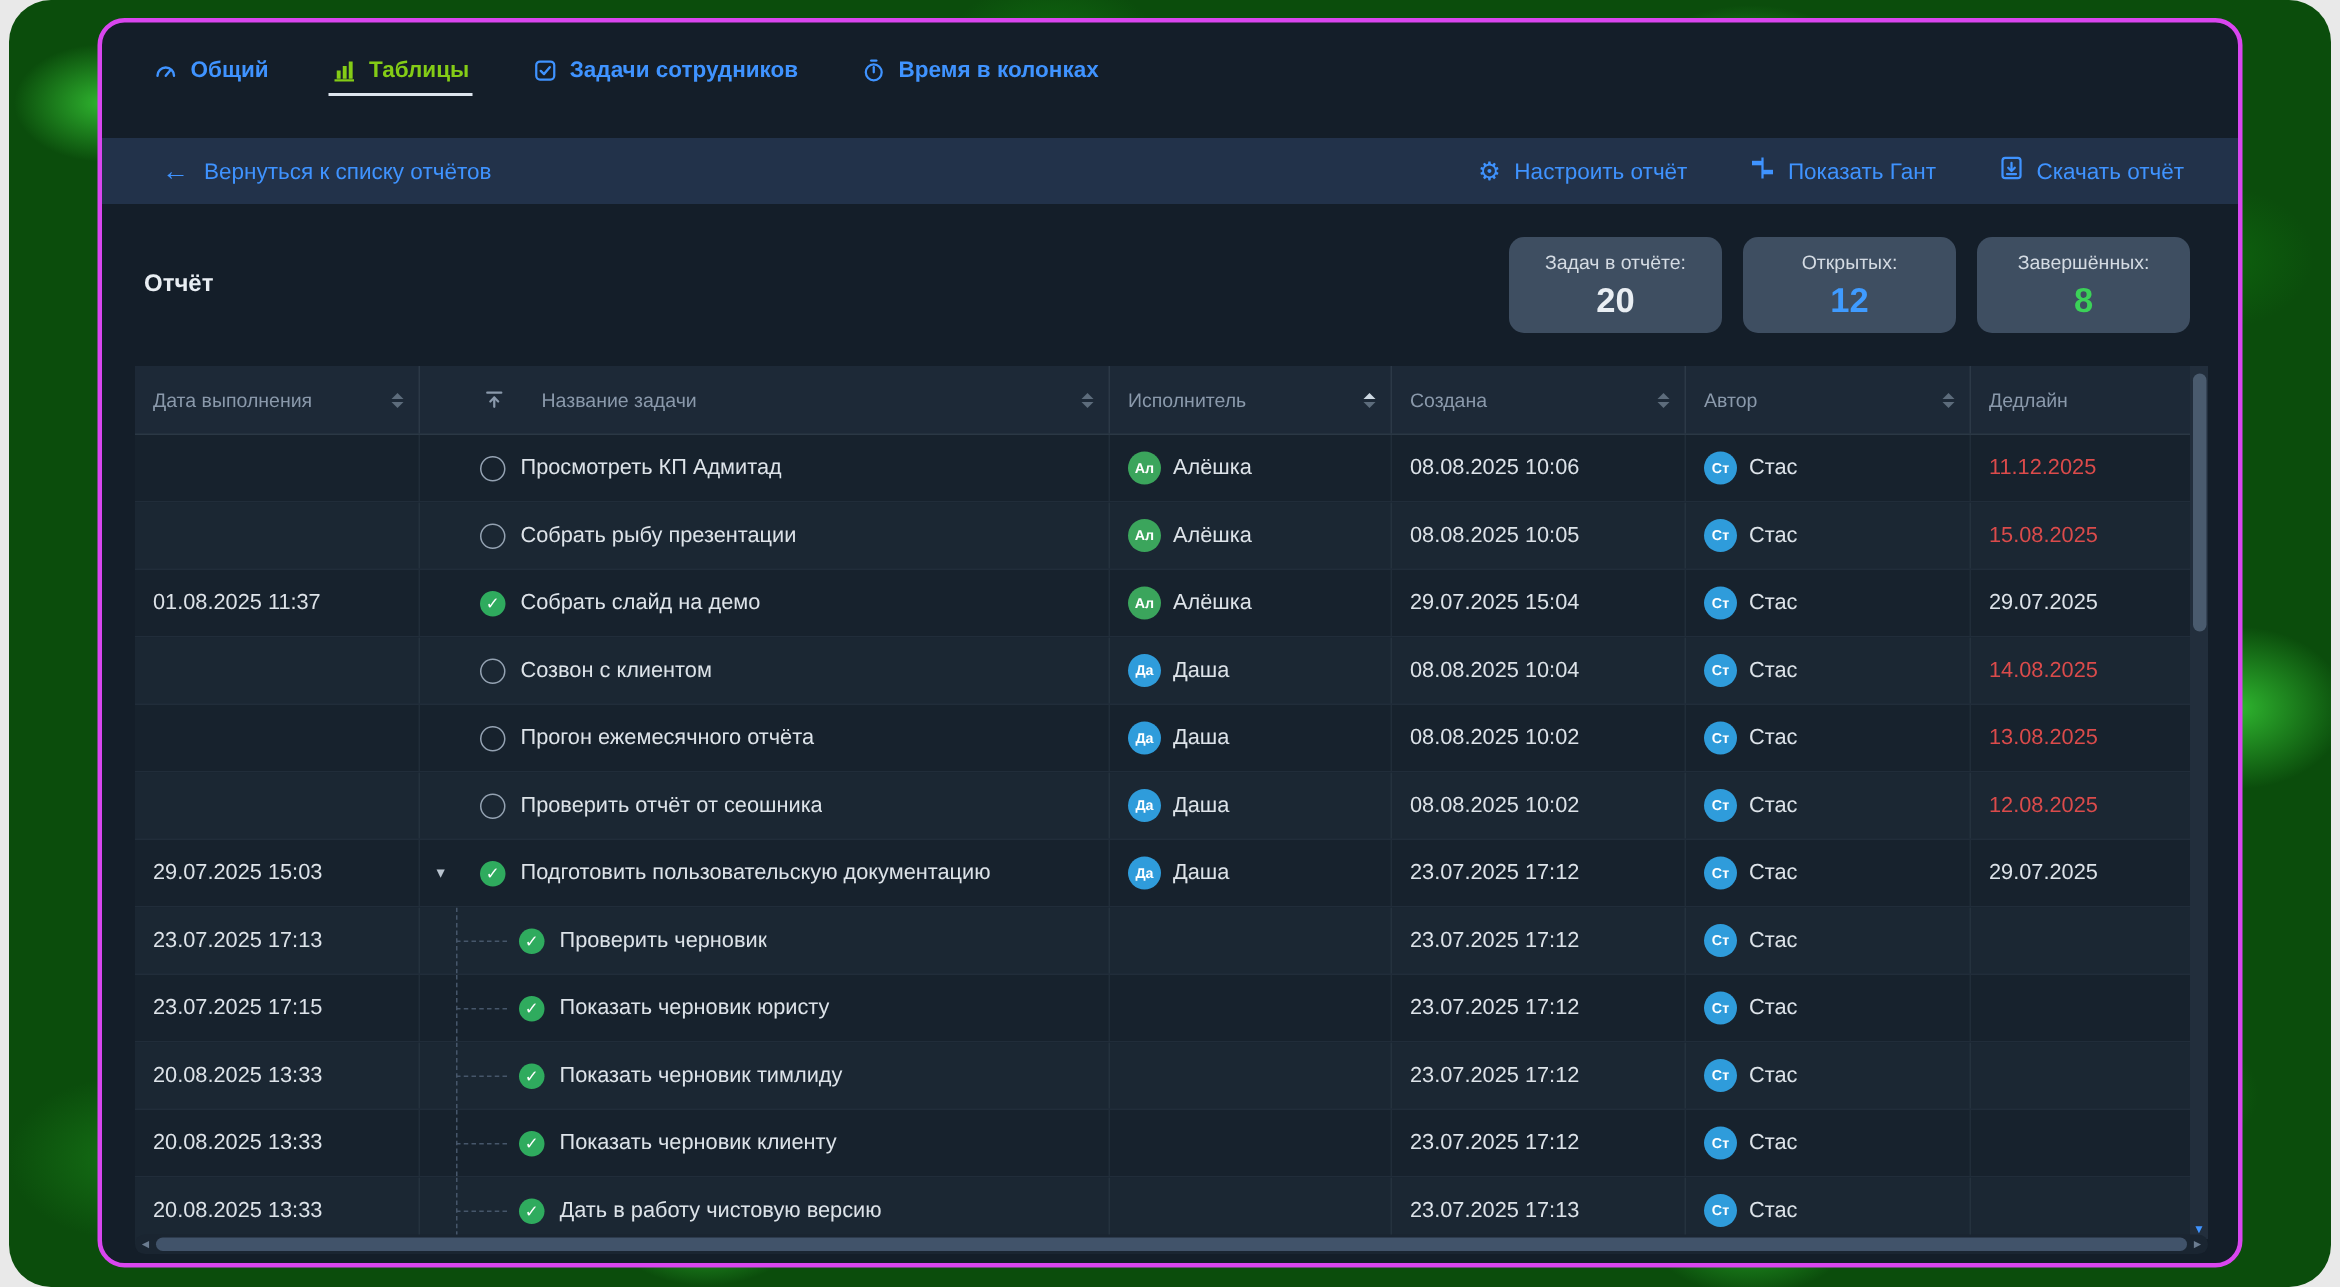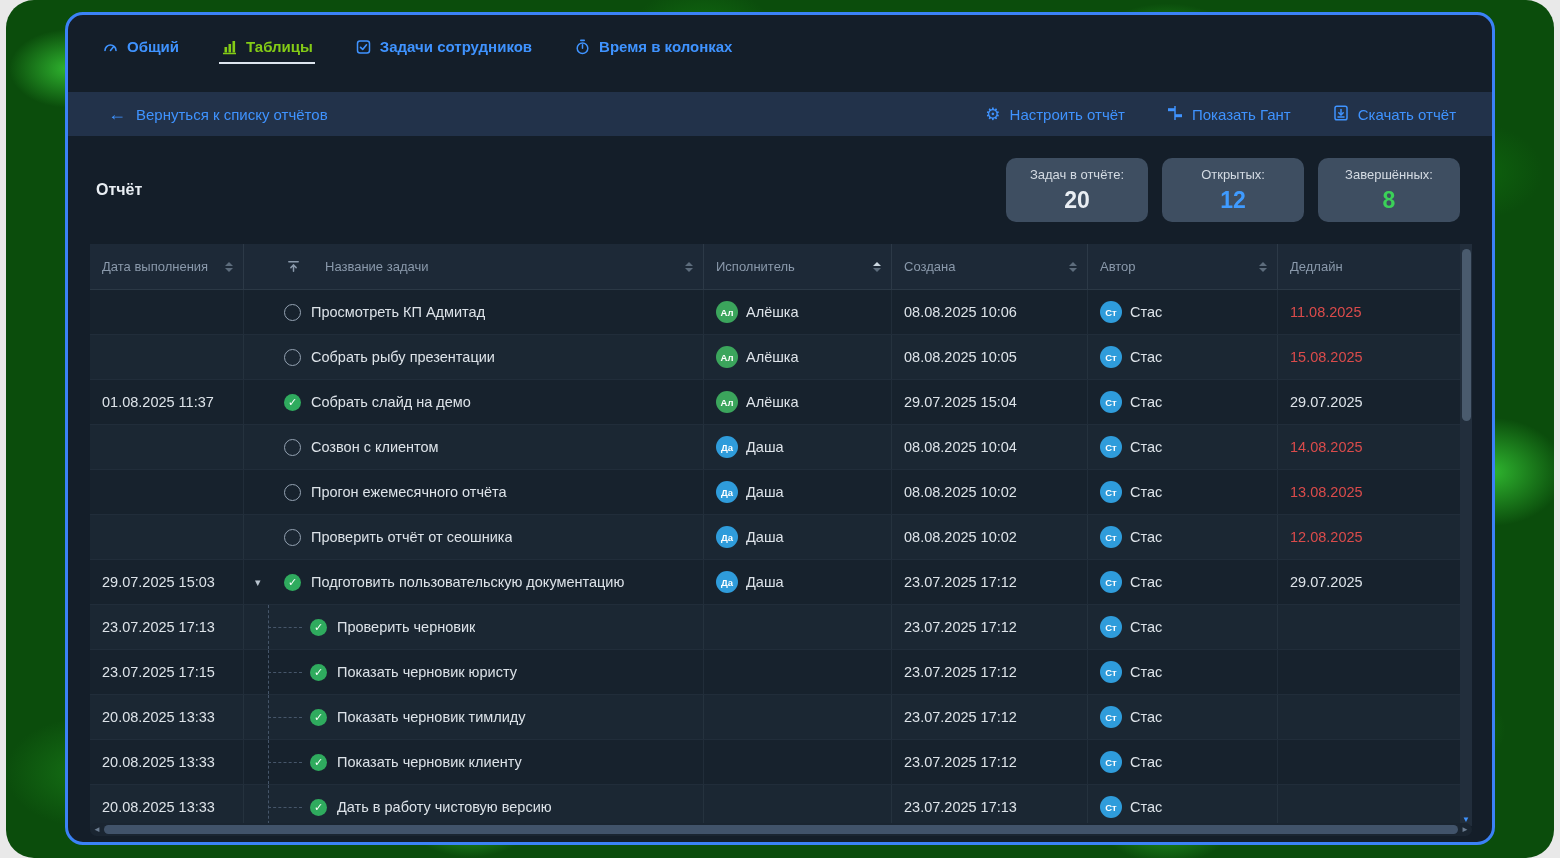--- a/index.html
+++ b/index.html
@@ -18,21 +18,21 @@
       radial-gradient(120px 80px at 75% 95%, #2aae2a, transparent 60%),
       radial-gradient(100px 70px at 93% 85%, #137013, transparent 60%),
       radial-gradient(120px 90px at 96% 55%, #2fb52f, transparent 60%),
       radial-gradient(110px 80px at 95% 20%, #0e630e, transparent 60%),
       radial-gradient(130px 80px at 75% 6%, #28a828, transparent 60%),
       radial-gradient(120px 80px at 45% 4%, #116b11, transparent 60%),
       radial-gradient(100px 60px at 25% 6%, #33bd33, transparent 60%);
   }
 
   .app { position:absolute; left:65px; top:12px; width:1430px; height:833px;
-    background:#141e29; border:3px solid #3b82f6; border-radius:18px; overflow:hidden;
+    background:#141e29; border:3px solid #d946ef; border-radius:18px; overflow:hidden;
     display:flex; flex-direction:column; color:#dfe5ea; }
 
   
   .nav { height:64px; display:flex; align-items:center; padding:0 32px; gap:38px; flex:0 0 auto; }
   .tab { display:flex; align-items:center; gap:8px; color:#3f93ff; font-size:15px; font-weight:600;
     padding:8px 2px 7px; border-bottom:2px solid transparent; cursor:pointer; }
   .tab.active { color:#84cc16; border-bottom-color:#dde5ee; }
   .tab svg { display:block; }
 
   
@@ -58,21 +58,21 @@
   .thead { display:flex; height:46px; background:#1d2937; width:1370px; border-bottom:1px solid #2b3845; }
   .hc { display:flex; align-items:center; font-size:13px; color:#8a99ab; border-right:1px solid #2c3947;
     padding-left:12px; position:relative; }
   .hc:last-child { border-right:none; }
   .sort { display:flex; flex-direction:column; gap:2px; margin-left:auto; margin-right:10px; cursor:pointer; }
   .sort .up { width:0; height:0; border-left:4px solid transparent; border-right:4px solid transparent; border-bottom:4px solid #5d6c7c; }
   .sort .down { width:0; height:0; border-left:4px solid transparent; border-right:4px solid transparent; border-top:4px solid #5d6c7c; }
   .sort.asc .up { border-bottom-color:#cdd8e2; }
   .collapse-ico { margin-left:2px; margin-right:24px; display:flex; cursor:pointer; }
 
-  .c-date { width:154px; }
+  .c-date { width:190px; }
   .c-title { width:460px; }
   .c-assignee { width:188px; }
   .c-created { width:196px; }
   .c-author { width:190px; }
   .c-deadline { width:146px; }
 
   .tbody { width:1370px; }
   .trow { display:flex; height:45px; background:#17222d; border-bottom:1px solid #212d3a; }
   .trow:nth-child(even) { background:#1b2733; }
   .c { display:flex; align-items:center; font-size:14.5px; color:#dde3e9; padding-left:12px;
@@ -260,21 +260,21 @@
           </div>
           <div class="c c-assignee">
             <span class="av" style="background:#3ba55c">Ал</span>
             <span class="nm">Алёшка</span>
           </div>
           <div class="c c-created">08.08.2025 10:06</div>
           <div class="c c-author">
             <span class="av" style="background:#2f9cdb">Ст</span>
             <span class="nm">Стас</span>
           </div>
-          <div class="c c-deadline overdue">11.08.2025</div>
+          <div class="c c-deadline overdue">11.12.2025</div>
         </div>
         <div class="trow">
           <div class="c c-date"></div>
           <div class="c c-title">
             <span class="status open"></span>
             <span class="ttl">Собрать рыбу презентации</span>
           </div>
           <div class="c c-assignee">
             <span class="av" style="background:#3ba55c">Ал</span>
             <span class="nm">Алёшка</span>

